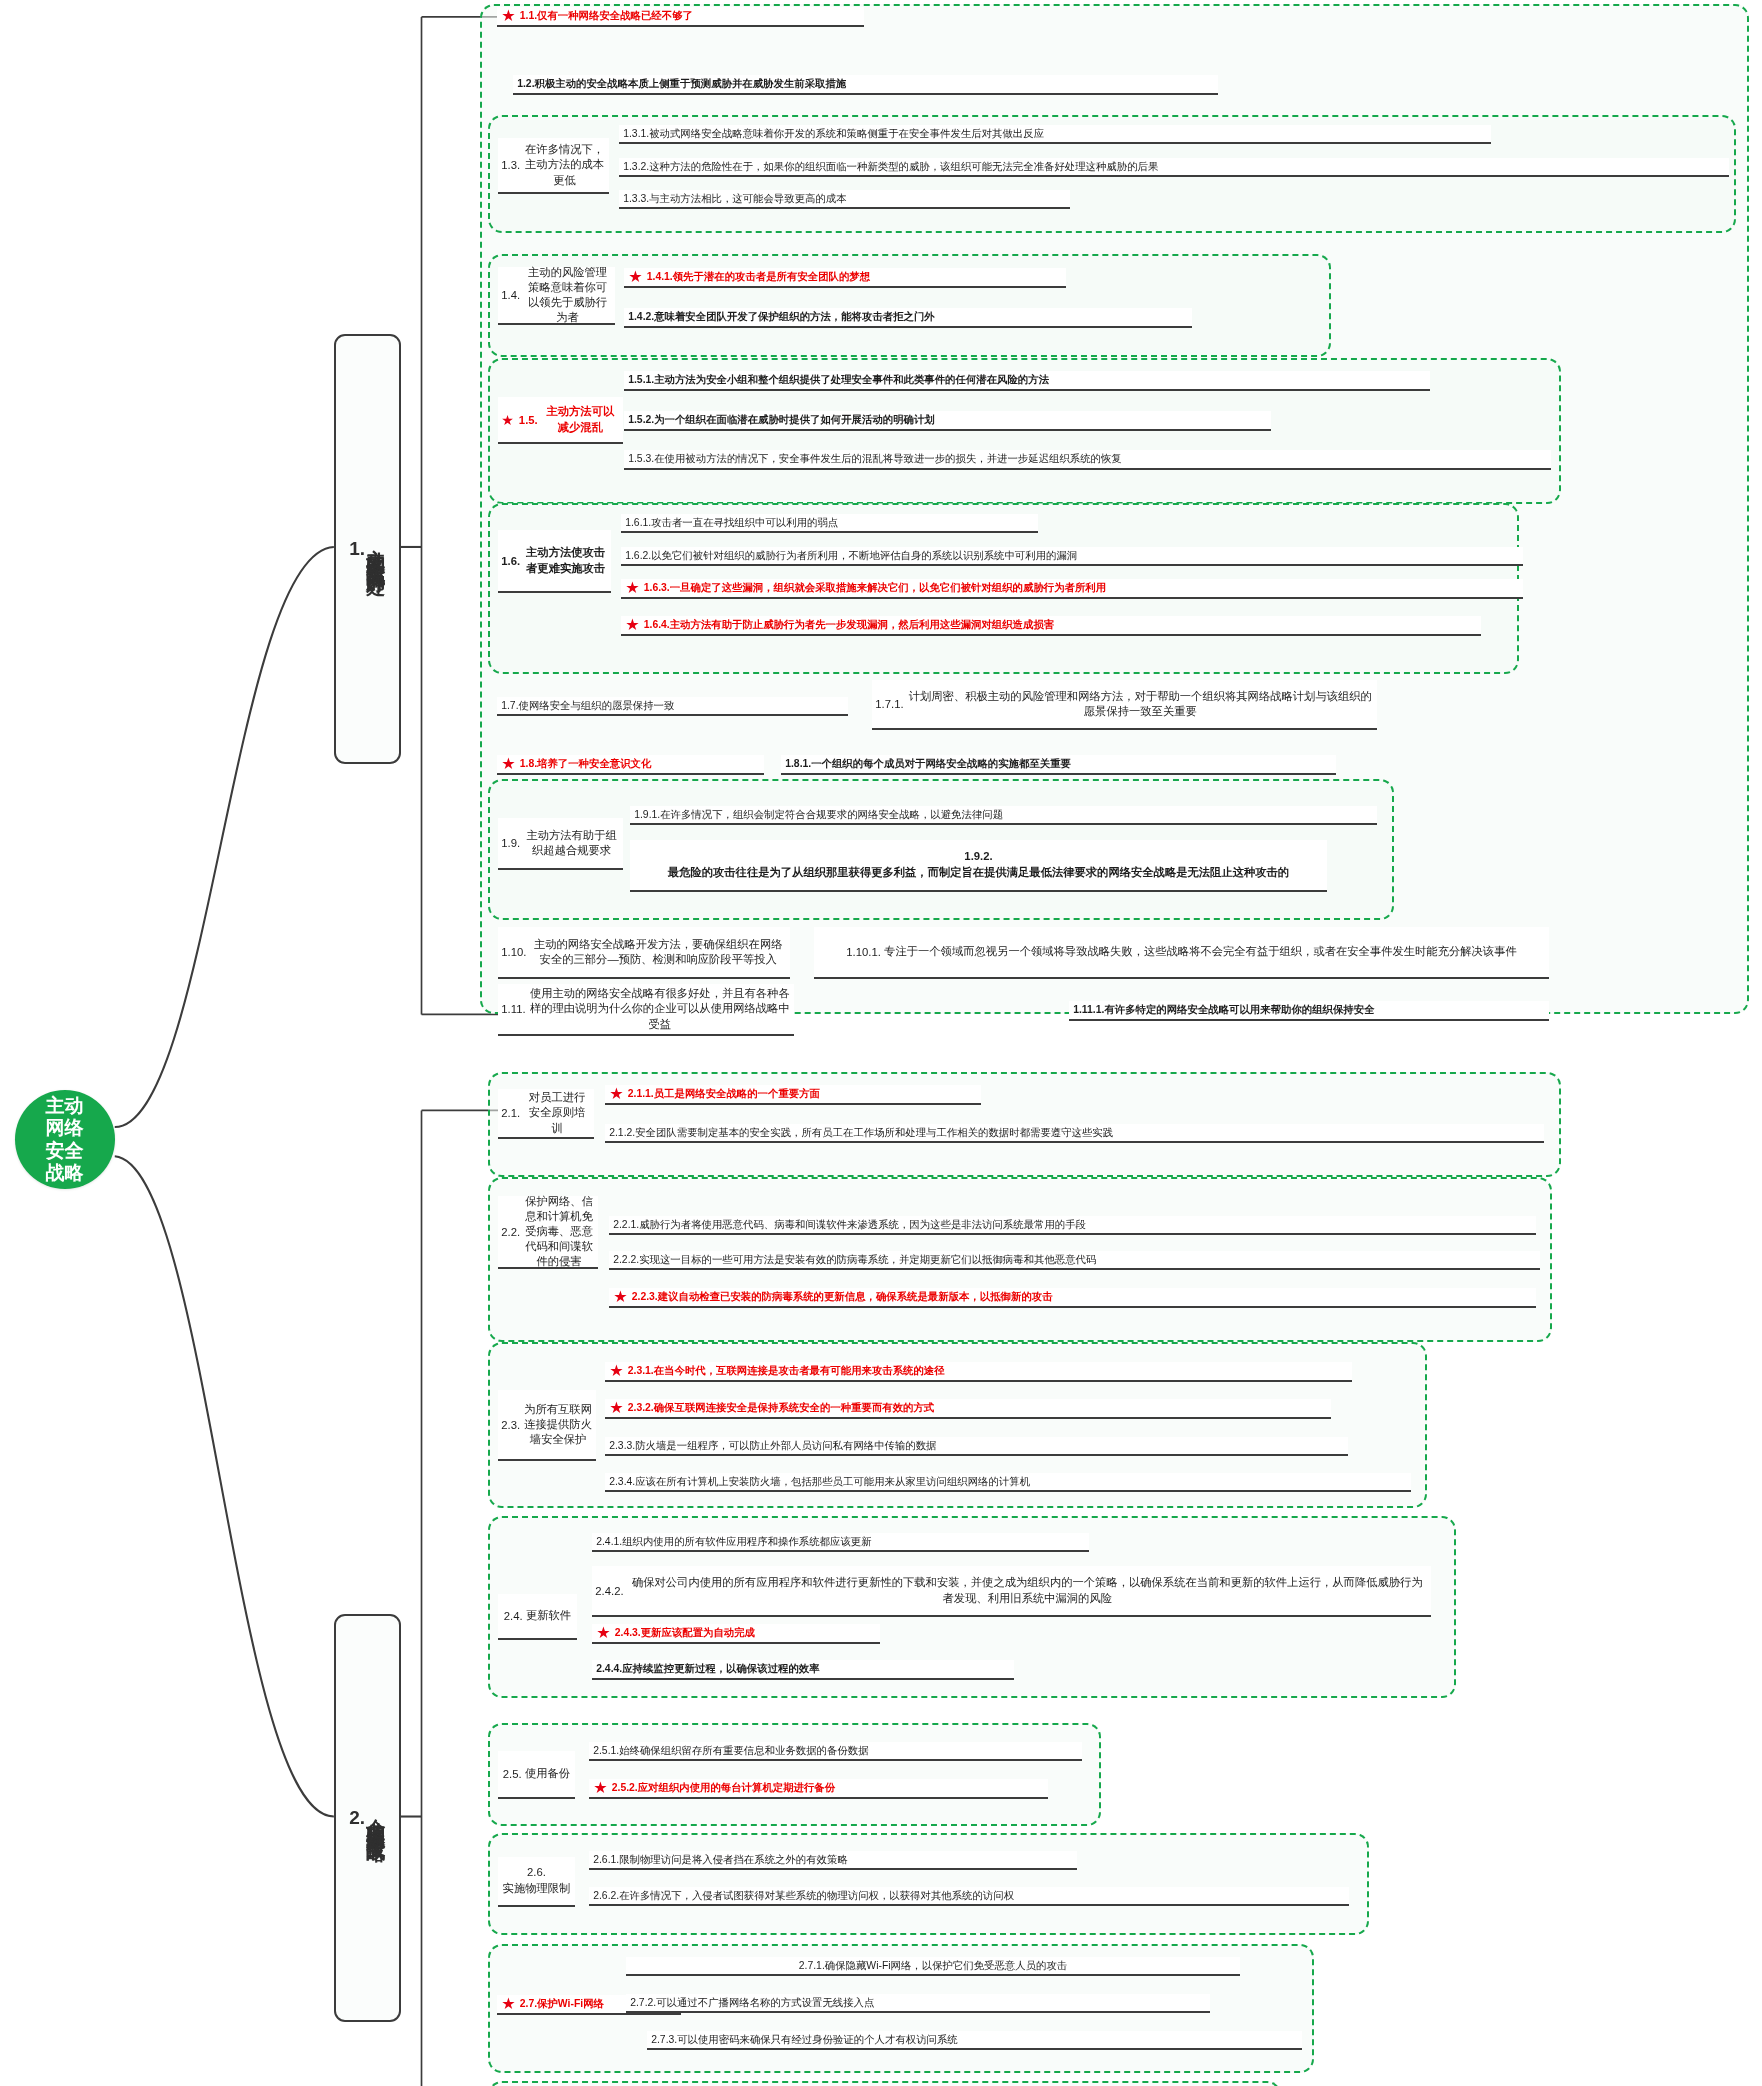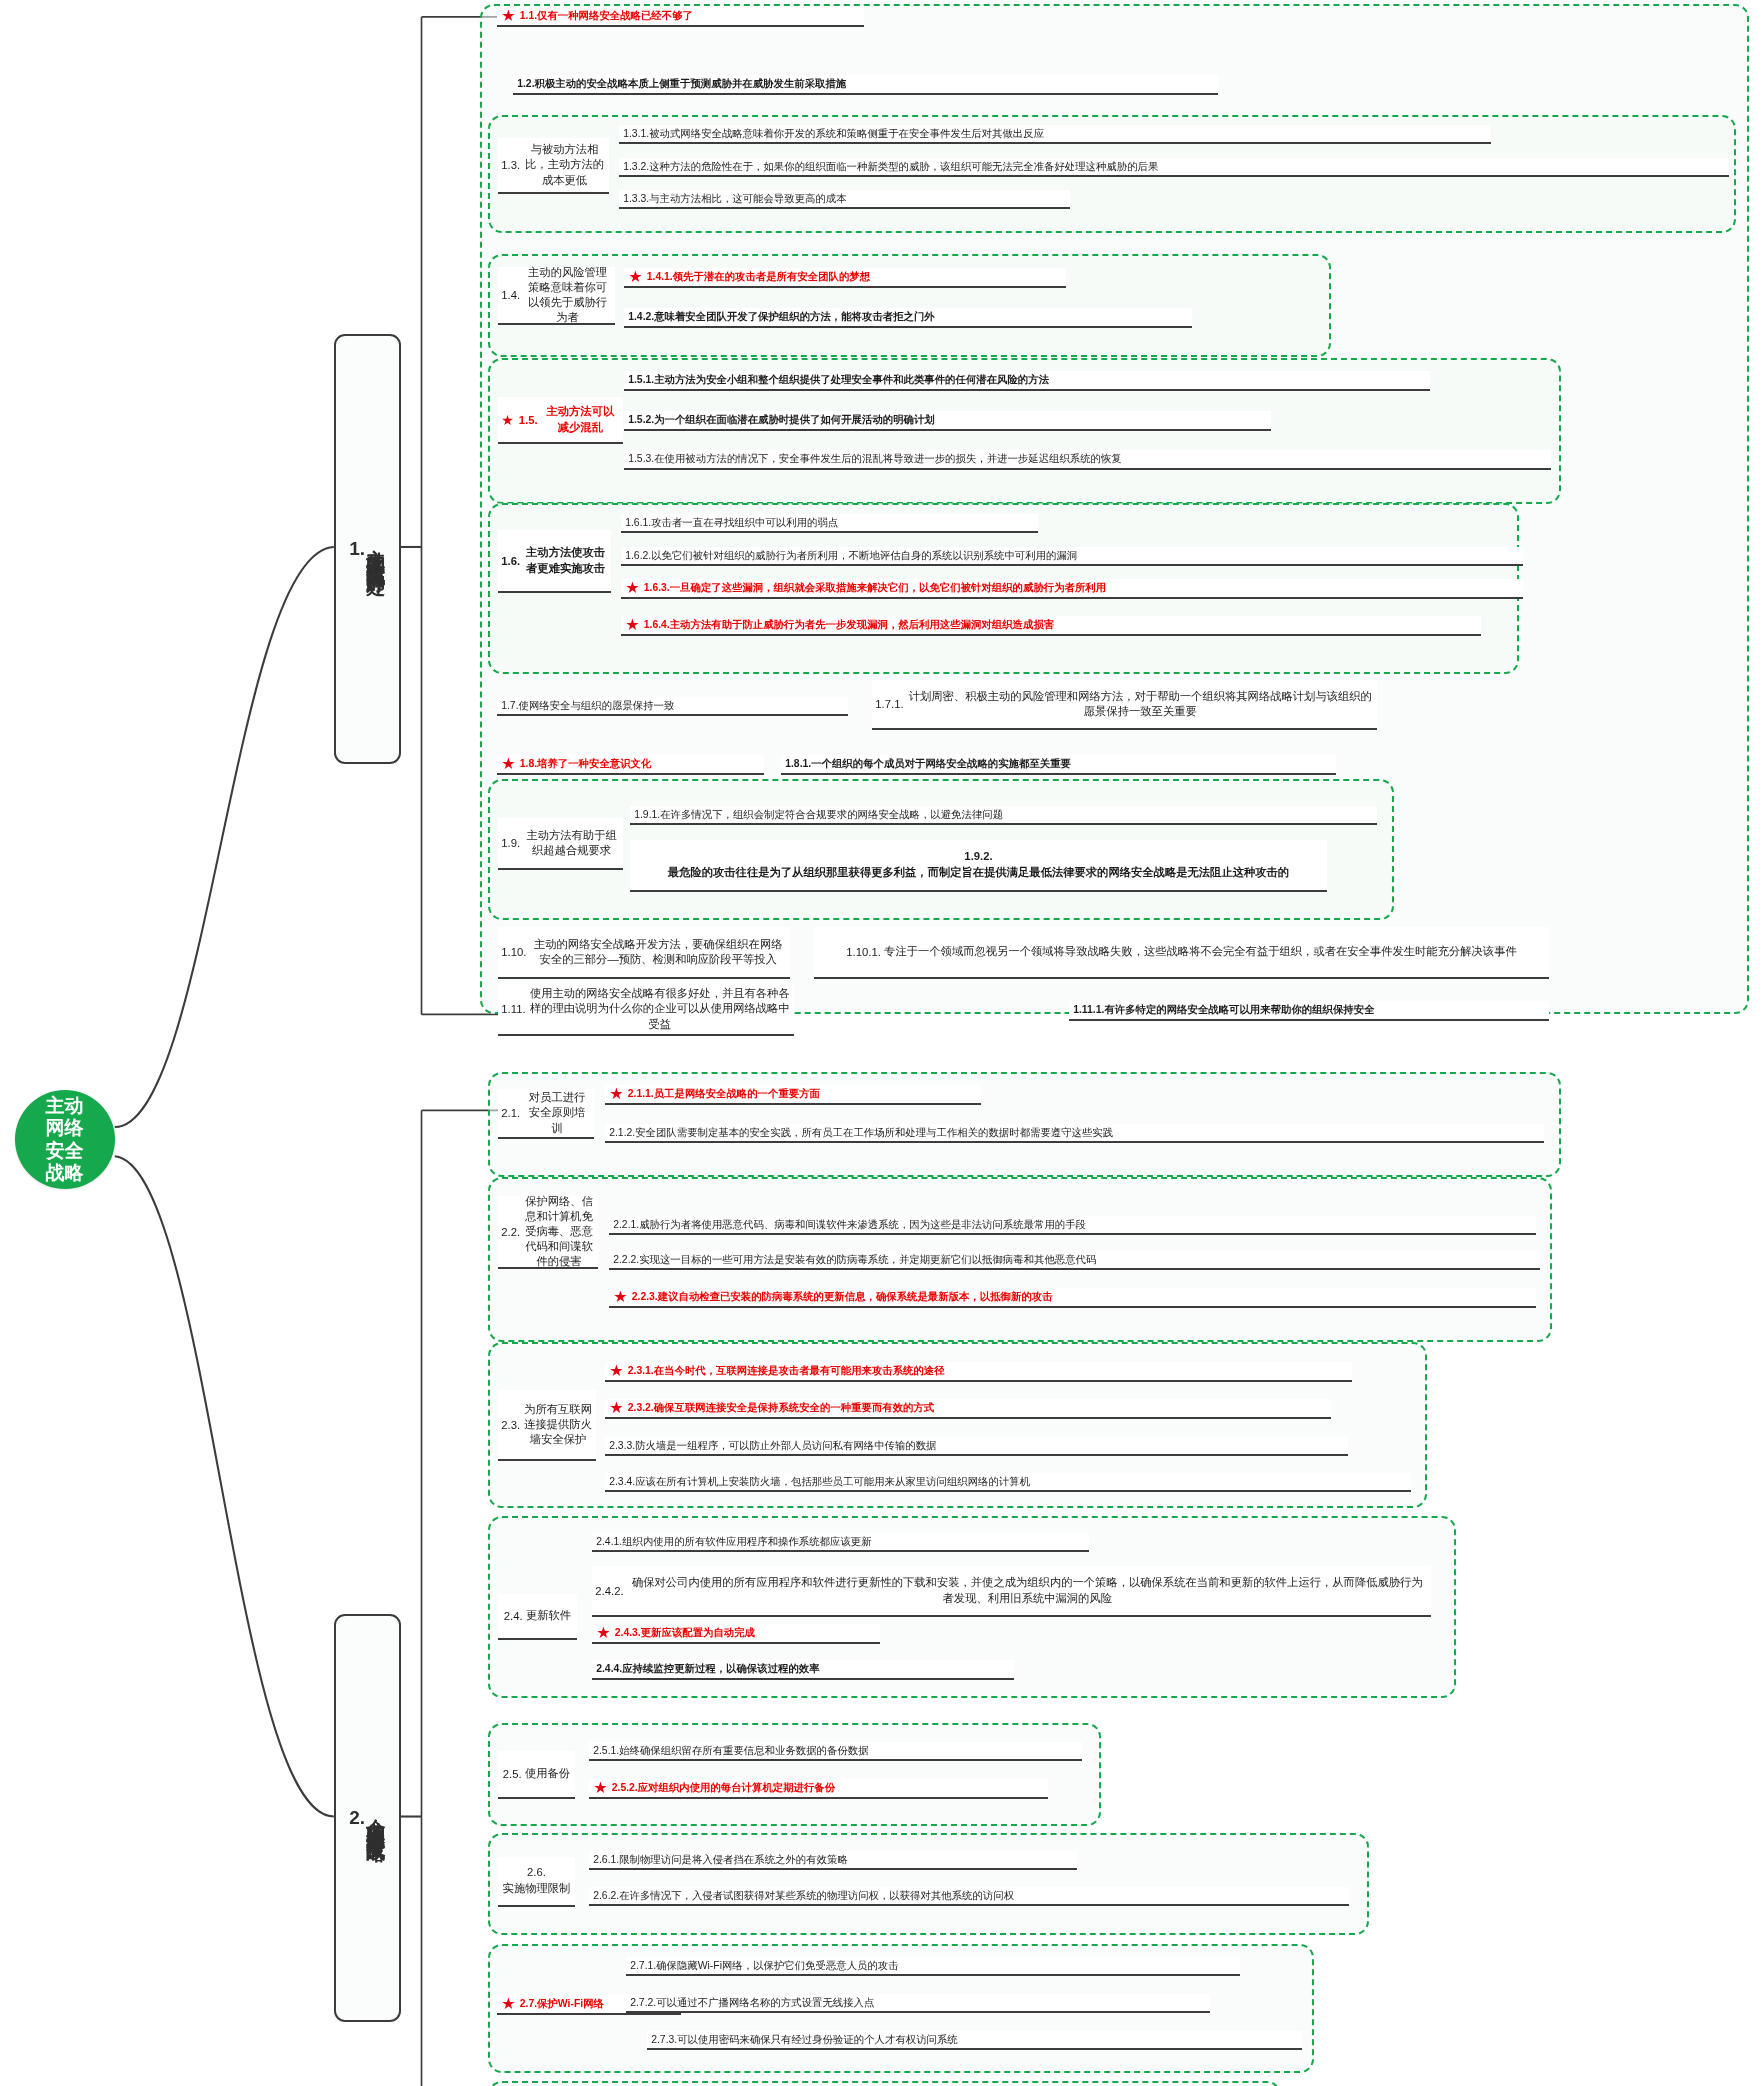--- a/index.html
+++ b/index.html
@@ -144,21 +144,21 @@
   <span class="star">★</span>
   <span class="txt nowrap">1.1.仅有一种网络安全战略已经不够了</span>
 </div>
 
 <div class="node bold" style="left:497px;top:75px;width:705px;height:20px;margin-left:16px;">
   <span class="txt nowrap">1.2.积极主动的安全战略本质上侧重于预测威胁并在威胁发生前采取措施</span>
 </div>
 
 <div class="pnode" style="left:498px;top:138px;width:111px;height:56px;">
   <span class="pnum">1.3.</span>
-  <span class="plab">与被动方法相比，主动方法的成本更低</span>
+  <span class="plab">在许多情况下，主动方法的成本更低</span>
 </div>
 <div class="node" style="left:619px;top:125px;width:872px;height:19px;">
   <span class="txt nowrap">1.3.1.被动式网络安全战略意味着你开发的系统和策略侧重于在安全事件发生后对其做出反应</span>
 </div>
 <div class="node" style="left:619px;top:158px;width:1110px;height:19px;">
   <span class="txt nowrap">1.3.2.这种方法的危险性在于，如果你的组织面临一种新类型的威胁，该组织可能无法完全准备好处理这种威胁的后果</span>
 </div>
 <div class="node" style="left:619px;top:190px;width:451px;height:19px;">
   <span class="txt nowrap">1.3.3.与主动方法相比，这可能会导致更高的成本</span>
 </div>
@@ -339,21 +339,21 @@
   <span class="txt nowrap">2.6.1.限制物理访问是将入侵者挡在系统之外的有效策略</span>
 </div>
 <div class="node" style="left:589px;top:1887px;width:760px;height:19px;">
   <span class="txt nowrap">2.6.2.在许多情况下，入侵者试图获得对某些系统的物理访问权，以获得对其他系统的访问权</span>
 </div>
 
 <div class="node red" style="left:497px;top:1995px;width:184px;height:20px;">
   <span class="star">★</span>
   <span class="txt nowrap">2.7.保护Wi-Fi网络</span>
 </div>
-<div class="node" style="left:626px;top:1957px;width:614px;height:19px;">
+<div class="node" style="left:626px;top:1957px;width:614px;height:19px;justify-content:center;">
   <span class="txt nowrap">2.7.1.确保隐藏Wi-Fi网络，以保护它们免受恶意人员的攻击</span>
 </div>
 <div class="node" style="left:626px;top:1994px;width:584px;height:19px;">
   <span class="txt nowrap">2.7.2.可以通过不广播网络名称的方式设置无线接入点</span>
 </div>
 <div class="node" style="left:626px;top:2031px;width:655px;height:19px;margin-left:21px;">
   <span class="txt nowrap">2.7.3.可以使用密码来确保只有经过身份验证的个人才有权访问系统</span>
 </div>
 
 

